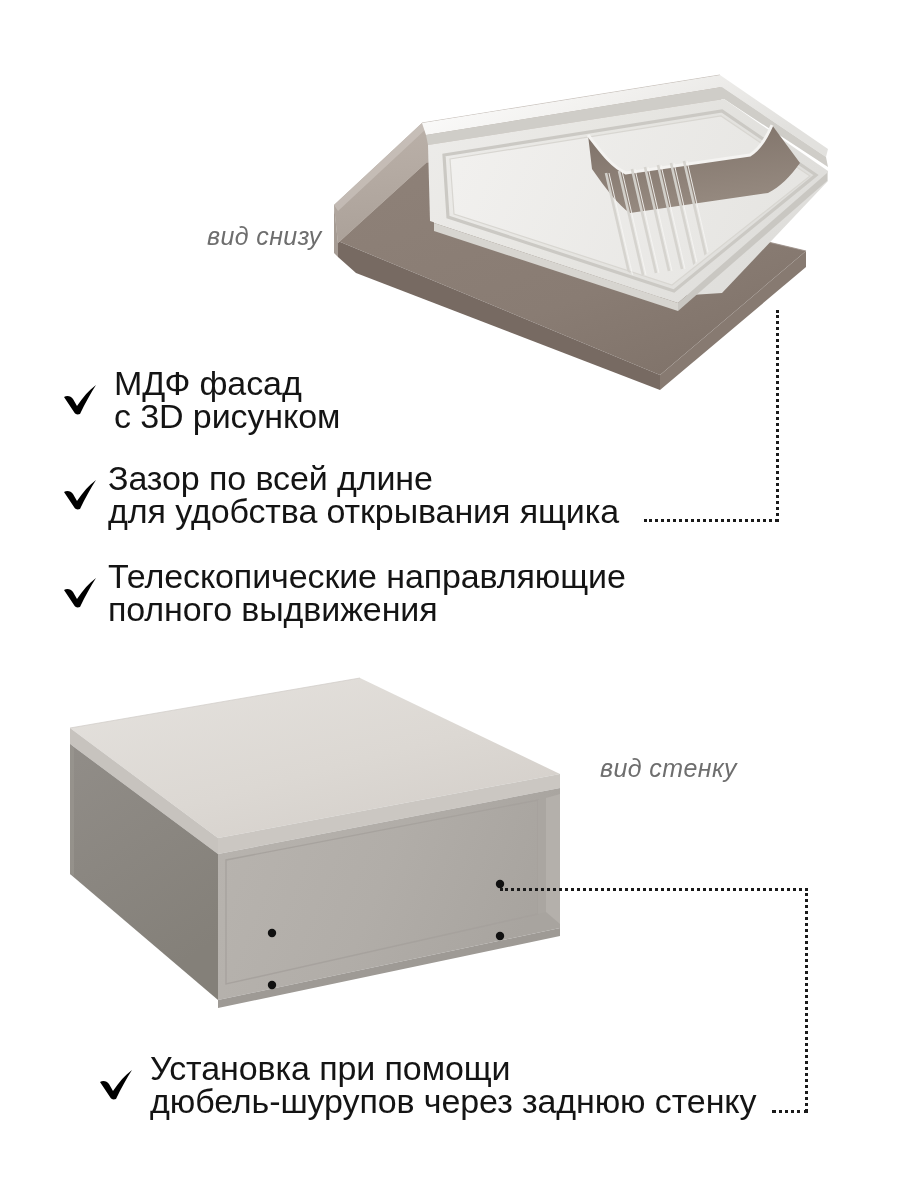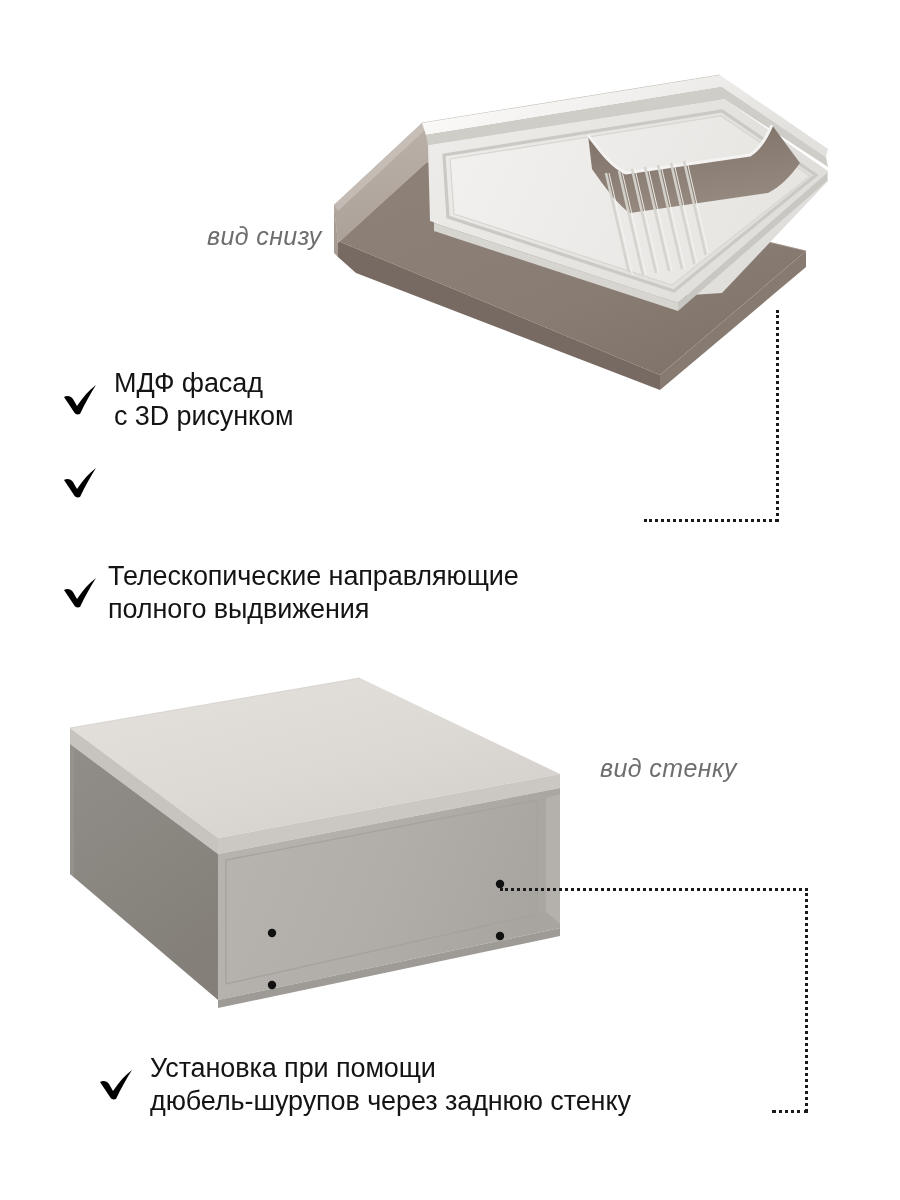--- a/index.html
+++ b/index.html
@@ -46,21 +46,21 @@
     align-items: center;
   }
   .check-mark {
     flex: 0 0 auto;
     width: 42px;
     height: 42px;
     margin-right: 6px;
   }
   .feature-text {
     font-family: "Liberation Sans", sans-serif;
-    font-size: 27px;
+    font-size: 34px;
     line-height: 33px;
     color: #141414;
     white-space: pre-line;
     letter-spacing: -0.1px;
   }
   #feature-1 { left: 60px; top: 367px; }
   #feature-1 .feature-text { padding-left: 6px; }
   #feature-2 { left: 60px; top: 462px; }
   #feature-3 { left: 60px; top: 560px; }
   #feature-4 { left: 96px; top: 1052px; }
@@ -271,20 +271,22 @@
     <span class="feature-text">МДФ фасад
 с 3D рисунком</span>
   </div>
 
   <div class="feature" id="feature-2">
     <span class="check-mark">
       <svg width="42" height="42" viewBox="0 0 42 42" xmlns="http://www.w3.org/2000/svg">
         <path d="M 4,18 C 7,16 11,17 13,20 L 17,27 C 23,18 29,11 36,6 C 31,14 25,24 20,35 C 17,36 15,35 14,33 Z" fill="#000000"></path>
       </svg>
     </span>
+    <span class="feature-text">Зазор по всей длине
+для удобства открывания ящика</span>
   </div>
 
   <div class="feature" id="feature-4">
     <span class="check-mark">
       <svg width="42" height="42" viewBox="0 0 42 42" xmlns="http://www.w3.org/2000/svg">
         <path d="M 4,18 C 7,16 11,17 13,20 L 17,27 C 23,18 29,11 36,6 C 31,14 25,24 20,35 C 17,36 15,35 14,33 Z" fill="#000000"></path>
       </svg>
     </span>
     <span class="feature-text">Установка при помощи
 дюбель-шурупов через заднюю стенку</span>

